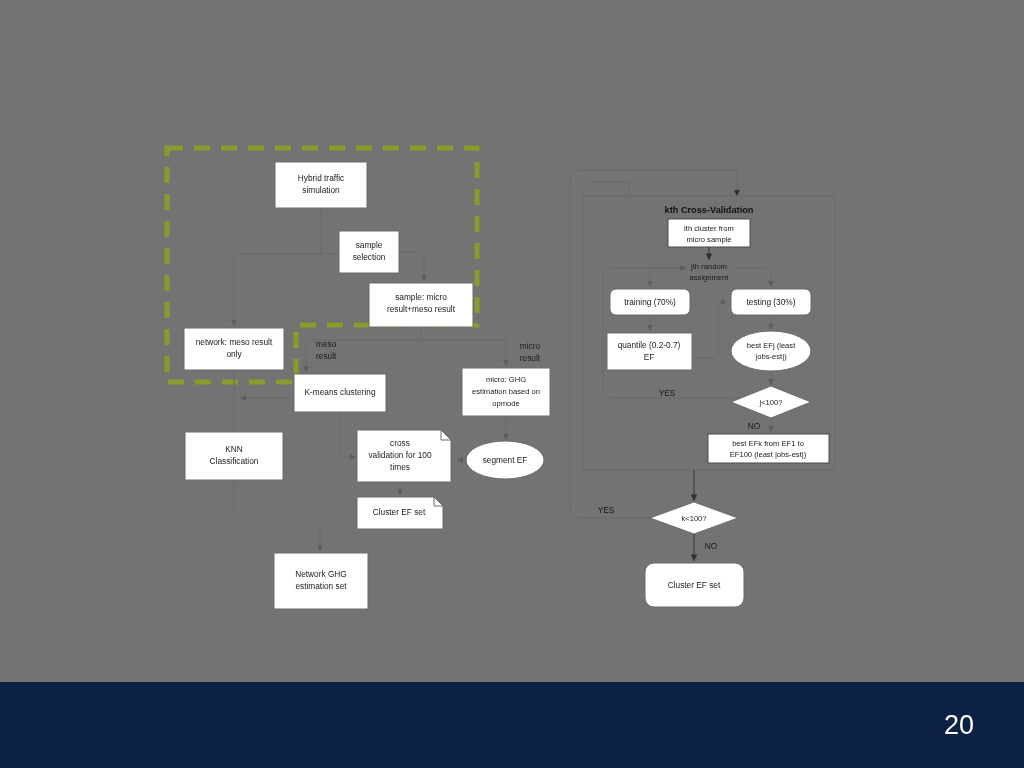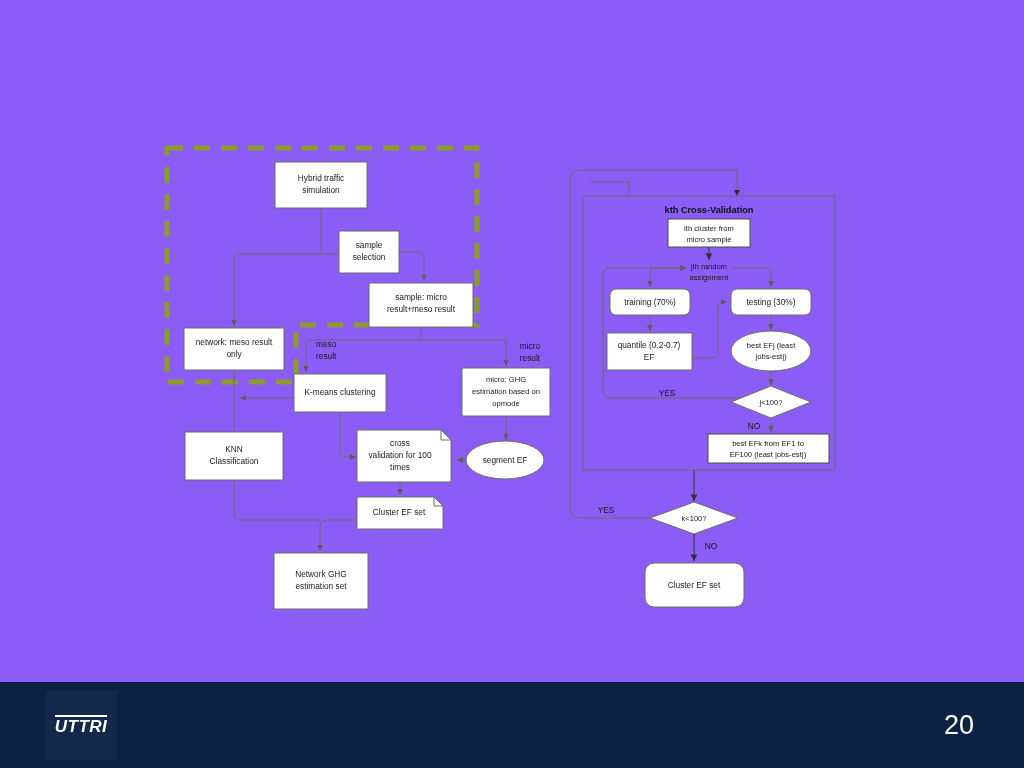--- a/index.html
+++ b/index.html
@@ -13,21 +13,21 @@
     height: 768px;
     position: relative;
     overflow: hidden;
     font-family: "Liberation Sans", sans-serif;
   }
   #slide {
     position: absolute;
     left: 0; top: 0;
     width: 1024px;
     height: 768px;
-    background: #8b5cf6;
+    background: #737373;
   }
   #diagram-svg {
     position: absolute;
     left: 0; top: 0;
     width: 1024px;
     height: 768px;
   }
   
   #footer-bar {
     position: absolute;
@@ -338,18 +338,15 @@
     <text class="edgelabel" x="711" y="547">NO</text>
 
     <g>
       <rect class="shape" x="645" y="563" width="99" height="44" rx="9" ry="9"></rect>
       <text class="nodetext" x="694" y="586">Cluster EF set</text>
     </g>
 
   </svg>
 
   <div id="footer-bar"></div>
-  <div id="logo-block">
-    <span id="logo-text">UTTRI</span>
-  </div>
   <div id="page-number">20</div>
 
 </div>
 
 </body></html>

